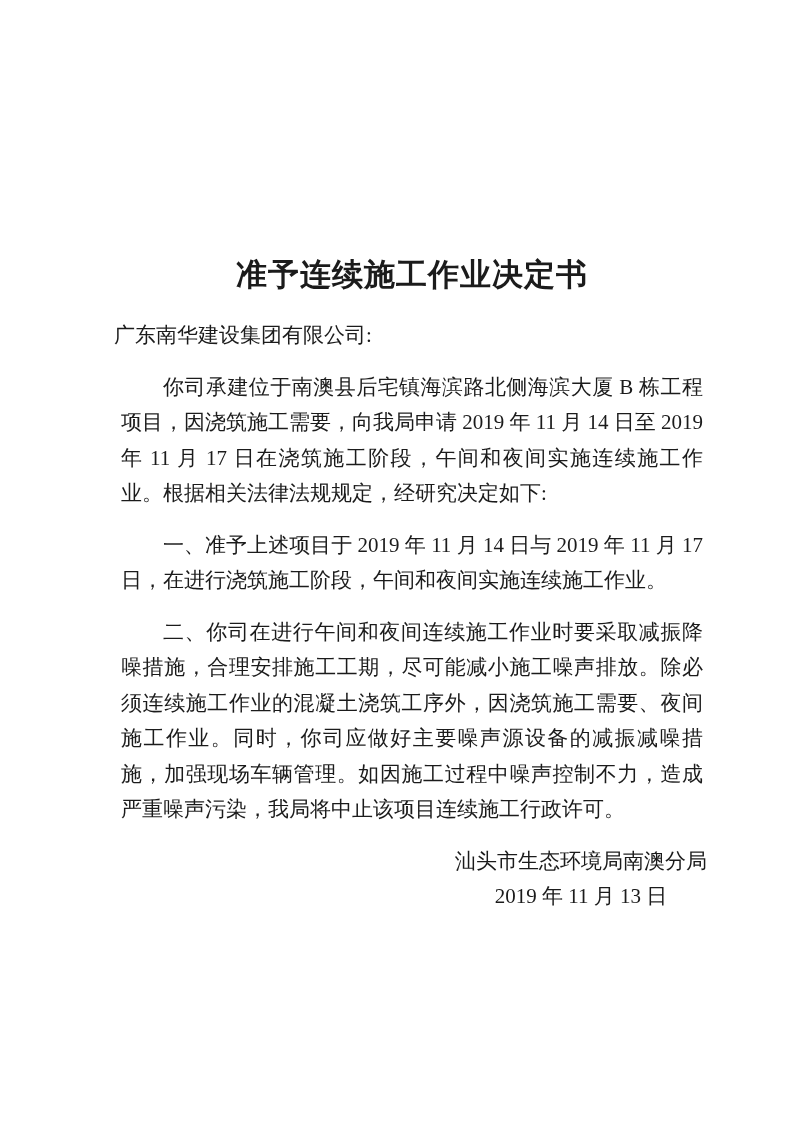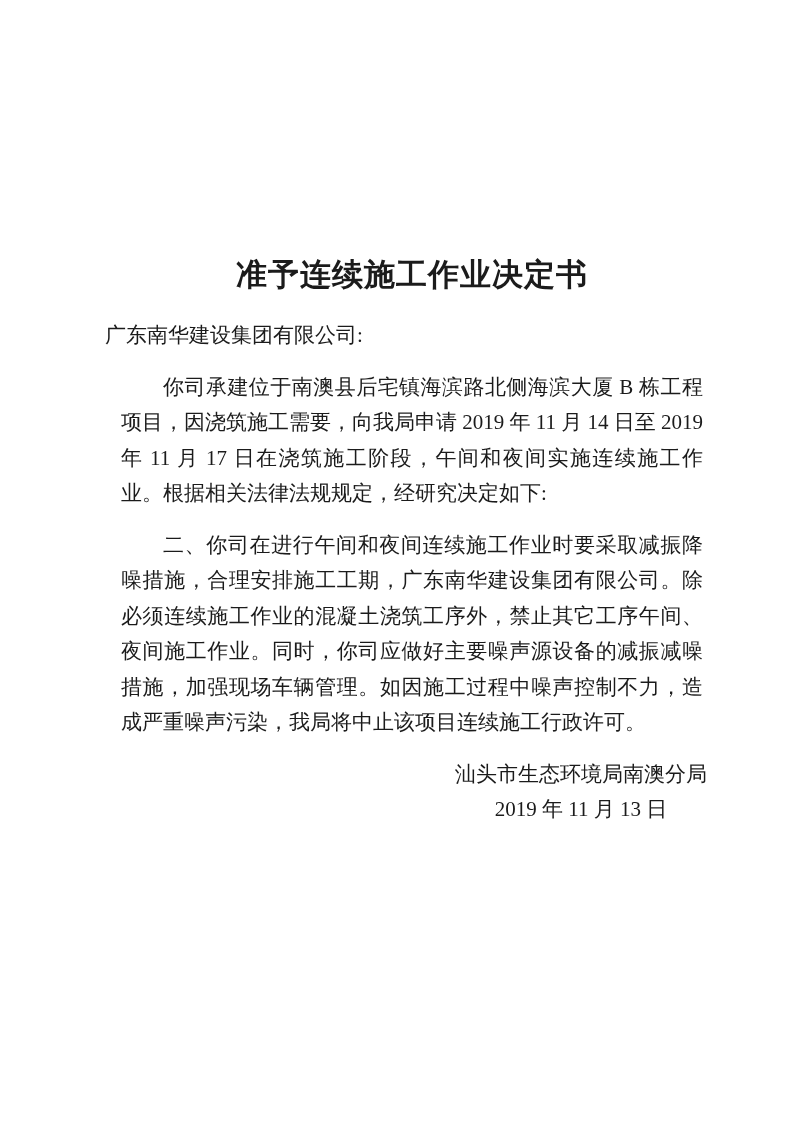--- a/index.html
+++ b/index.html
@@ -24,21 +24,21 @@
   .doc-title {
     margin: 0 0 21px 0;
     font-size: 31px;
     line-height: 44px;
     font-weight: bold;
     text-align: center;
     letter-spacing: 1px;
     font-family: "Liberation Serif", "DejaVu Serif", serif;
   }
   .addressee {
-    margin: 0;
+    margin: 9px;
     font-size: 21px;
     line-height: 35.5px;
     text-align: justify;
   }
   .para {
     margin: 16px;
     font-size: 21px;
     line-height: 35.5px;
     text-align: justify;
     text-indent: 2em;
@@ -64,22 +64,23 @@
 <body>
 
 <div class="page">
   <div class="content">
     <h1 class="doc-title">准予连续施工作业决定书</h1>
 
     <p class="addressee">广东南华建设集团有限公司:</p>
 
     <p class="para">你司承建位于南澳县后宅镇海滨路北侧海滨大厦 B 栋工程项目，因浇筑施工需要，向我局申请 2019 年 11 月 14 日至 2019 年 11 月 17 日在浇筑施工阶段，午间和夜间实施连续施工作业。根据相关法律法规规定，经研究决定如下:</p>
 
+    <p class="para">一、准予上述项目于 2019 年 11 月 14 日与 2019 年 11 月 17 日，在进行浇筑施工阶段，午间和夜间实施连续施工作业。</p>
 
-    <p class="para">二、你司在进行午间和夜间连续施工作业时要采取减振降噪措施，合理安排施工工期，广东南华建设集团有限公司。除必须连续施工作业的混凝土浇筑工序外，禁止其它工序午间、夜间施工作业。同时，你司应做好主要噪声源设备的减振减噪措施，加强现场车辆管理。如因施工过程中噪声控制不力，造成严重噪声污染，我局将中止该项目连续施工行政许可。</p>
+    <p class="para">二、你司在进行午间和夜间连续施工作业时要采取减振降噪措施，合理安排施工工期，尽可能减小施工噪声排放。除必须连续施工作业的混凝土浇筑工序外，因浇筑施工需要、夜间施工作业。同时，你司应做好主要噪声源设备的减振减噪措施，加强现场车辆管理。如因施工过程中噪声控制不力，造成严重噪声污染，我局将中止该项目连续施工行政许可。</p>
 
 
     <div class="signature-block">
       <div class="sig-org">汕头市生态环境局南澳分局</div>
       <div class="sig-date">2019 年 11 月 13 日</div>
     </div>
   </div>
 </div>
 
 </body></html>

